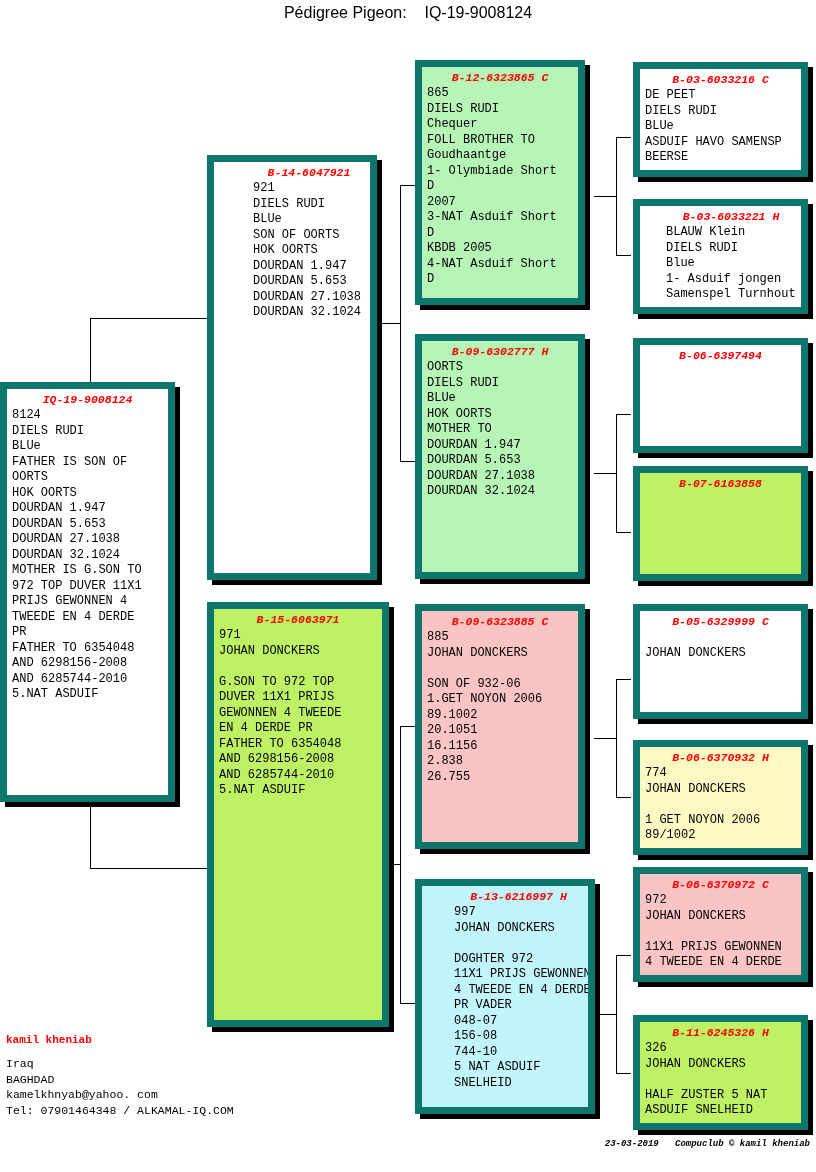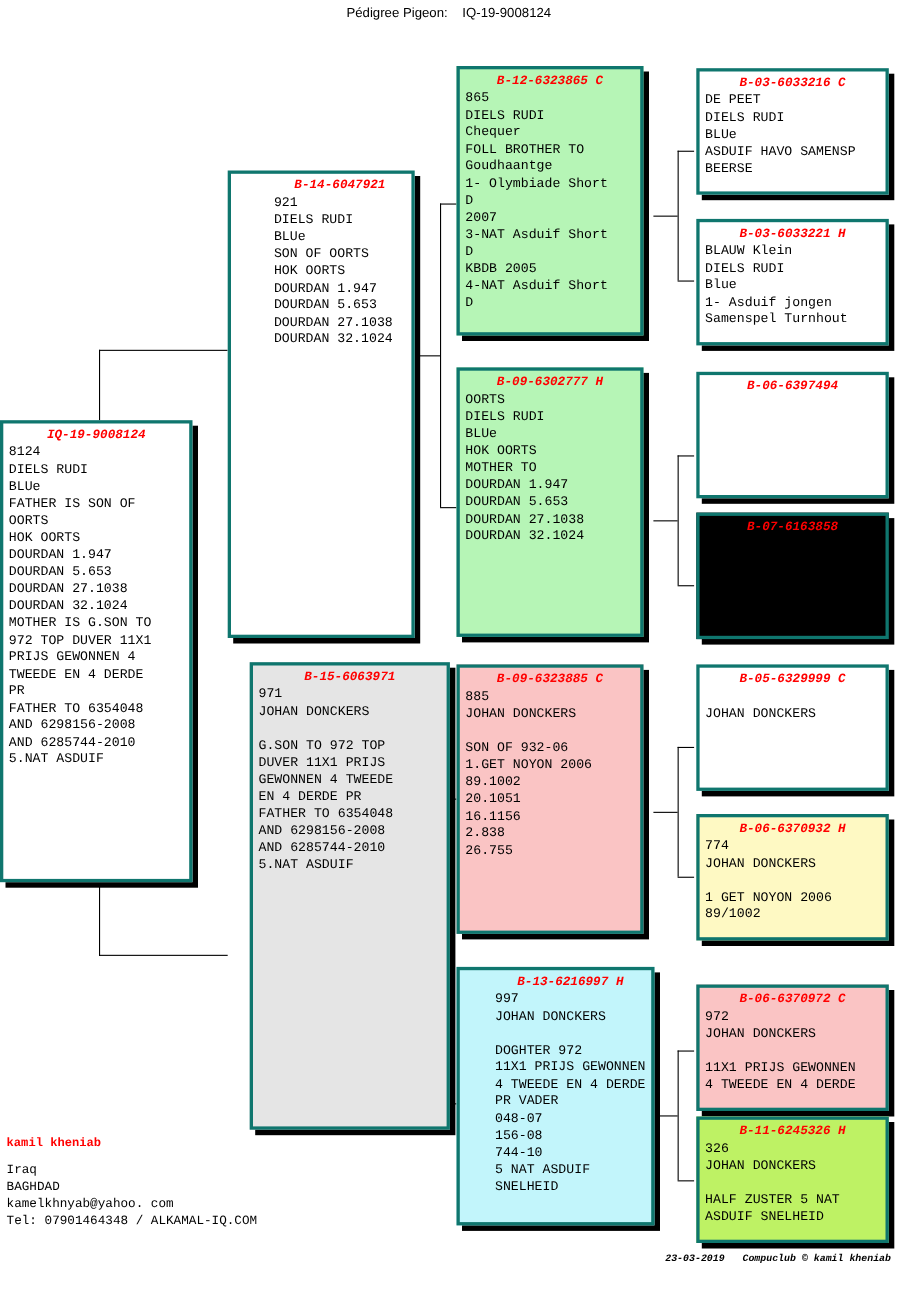--- a/index.html
+++ b/index.html
@@ -16,38 +16,38 @@
   }
 
   
   #page-title {
     position: absolute;
     left: 0;
     top: 4px;
     width: 816px;
     text-align: center;
     font-family: "Liberation Sans", sans-serif;
-    font-size: 12px;
+    font-size: 16px;
     color: #000000;
     white-space: pre;
   }
 
   
   .conn {
     position: absolute;
     background: #000000;
   }
   .conn-v { width: 1px; }
   .conn-h { height: 1px; }
 
   
   .ped-box {
     position: absolute;
     box-sizing: border-box;
-    border: 3px solid #0f766e;
+    border: 7px solid #0f766e;
     background: #ffffff;
     box-shadow: 5px 5px 0 0 #000000;
     overflow: hidden;
   }
   .ped-title {
     display: block;
     text-align: center;
     color: #ff0000;
     font-style: italic;
     font-weight: bold;
@@ -166,21 +166,21 @@
 DIELS RUDI
 BLUe
 SON OF OORTS
 HOK OORTS
 DOURDAN 1.947
 DOURDAN 5.653
 DOURDAN 27.1038
 DOURDAN 32.1024</span>
 </div>
 
-<div class="ped-box" style="left:207px; top:602px; width:182px; height:425px; background:#e5e5e5;margin-left:20px;">
+<div class="ped-box" style="left:207px; top:602px; width:182px; height:425px; background:#bef264;">
   <span class="ped-title">B-15-6063971</span>
   <span class="ped-body">971
 JOHAN DONCKERS
 
 G.SON TO 972 TOP
 DUVER 11X1 PRIJS
 GEWONNEN 4 TWEEDE
 EN 4 DERDE PR
 FATHER TO 6354048
 AND 6298156-2008
@@ -250,55 +250,55 @@
 
 <div class="ped-box" style="left:633px; top:62px; width:175px; height:115px; background:#ffffff;">
   <span class="ped-title">B-03-6033216 C</span>
   <span class="ped-body">DE PEET
 DIELS RUDI
 BLUe
 ASDUIF HAVO SAMENSP
 BEERSE</span>
 </div>
 
-<div class="ped-box" style="left:633px; top:199px; width:175px; height:115px; background:#ffffff;">
+<div class="ped-box" style="left:633px; top:199px; width:175px; height:115px; background:#ffffff;padding-left:21px;">
   <span class="ped-title">B-03-6033221 H</span>
   <span class="ped-body">BLAUW Klein
 DIELS RUDI
 Blue
 1- Asduif jongen
 Samenspel Turnhout</span>
 </div>
 
 <div class="ped-box" style="left:633px; top:338px; width:175px; height:115px; background:#ffffff;">
   <span class="ped-title">B-06-6397494</span>
   <span class="ped-body"></span>
 </div>
 
-<div class="ped-box" style="left:633px; top:466px; width:175px; height:115px; background:#000000;">
+<div class="ped-box" style="left:633px; top:466px; width:175px; height:115px; background:#bef264;">
   <span class="ped-title">B-07-6163858</span>
   <span class="ped-body"></span>
 </div>
 
 <div class="ped-box" style="left:633px; top:604px; width:175px; height:115px; background:#ffffff;">
   <span class="ped-title">B-05-6329999 C</span>
   <span class="ped-body">
 JOHAN DONCKERS</span>
 </div>
 
 <div class="ped-box" style="left:633px; top:740px; width:175px; height:115px; background:#fef9c3;">
   <span class="ped-title">B-06-6370932 H</span>
   <span class="ped-body">774
 JOHAN DONCKERS
 
 1 GET NOYON 2006
 89/1002</span>
 </div>
 
-<div class="ped-box" style="left:633px; top:895px; width:175px; height:115px; background:#fac4c4;">
+<div class="ped-box" style="left:633px; top:867px; width:175px; height:115px; background:#fac4c4;">
   <span class="ped-title">B-06-6370972 C</span>
   <span class="ped-body">972
 JOHAN DONCKERS
 
 11X1 PRIJS GEWONNEN
 4 TWEEDE EN 4 DERDE</span>
 </div>
 
 <div class="ped-box" style="left:633px; top:1015px; width:175px; height:115px; background:#bef264;">
   <span class="ped-title">B-11-6245326 H</span>

